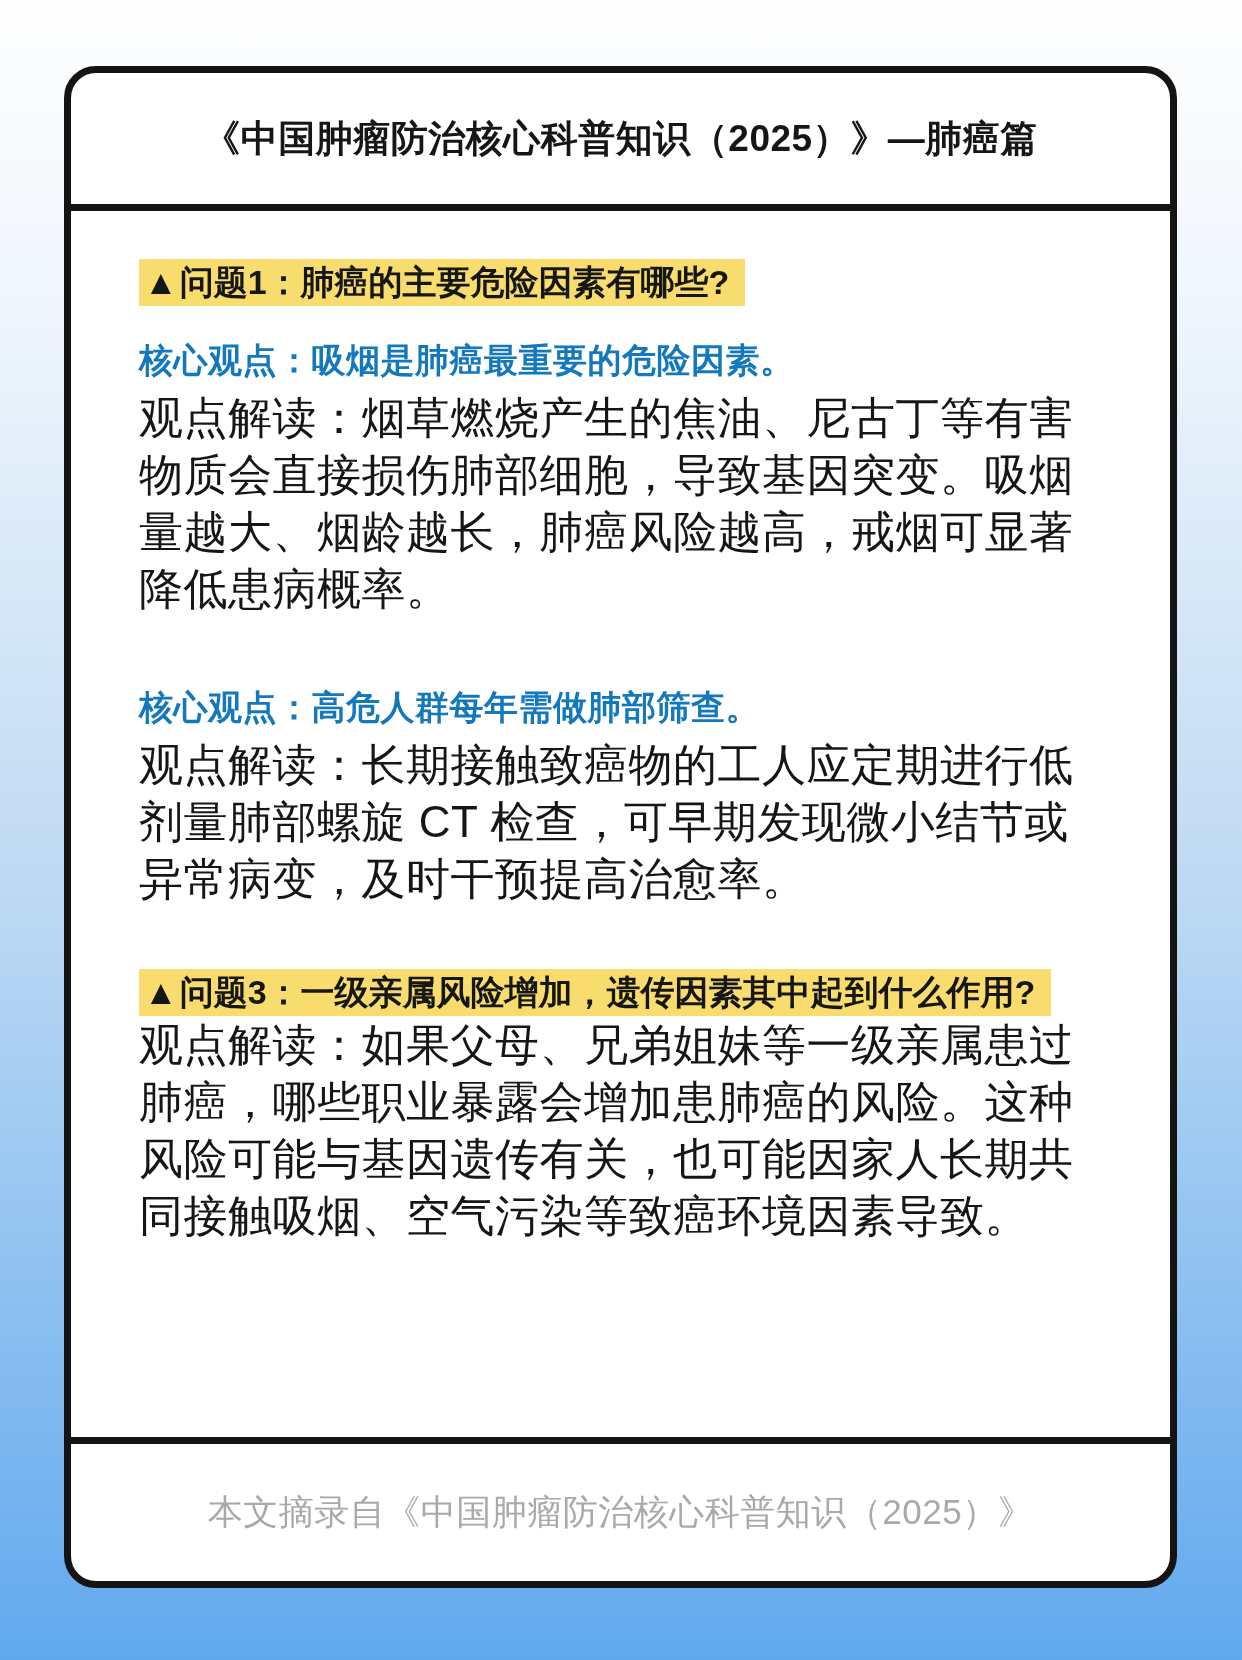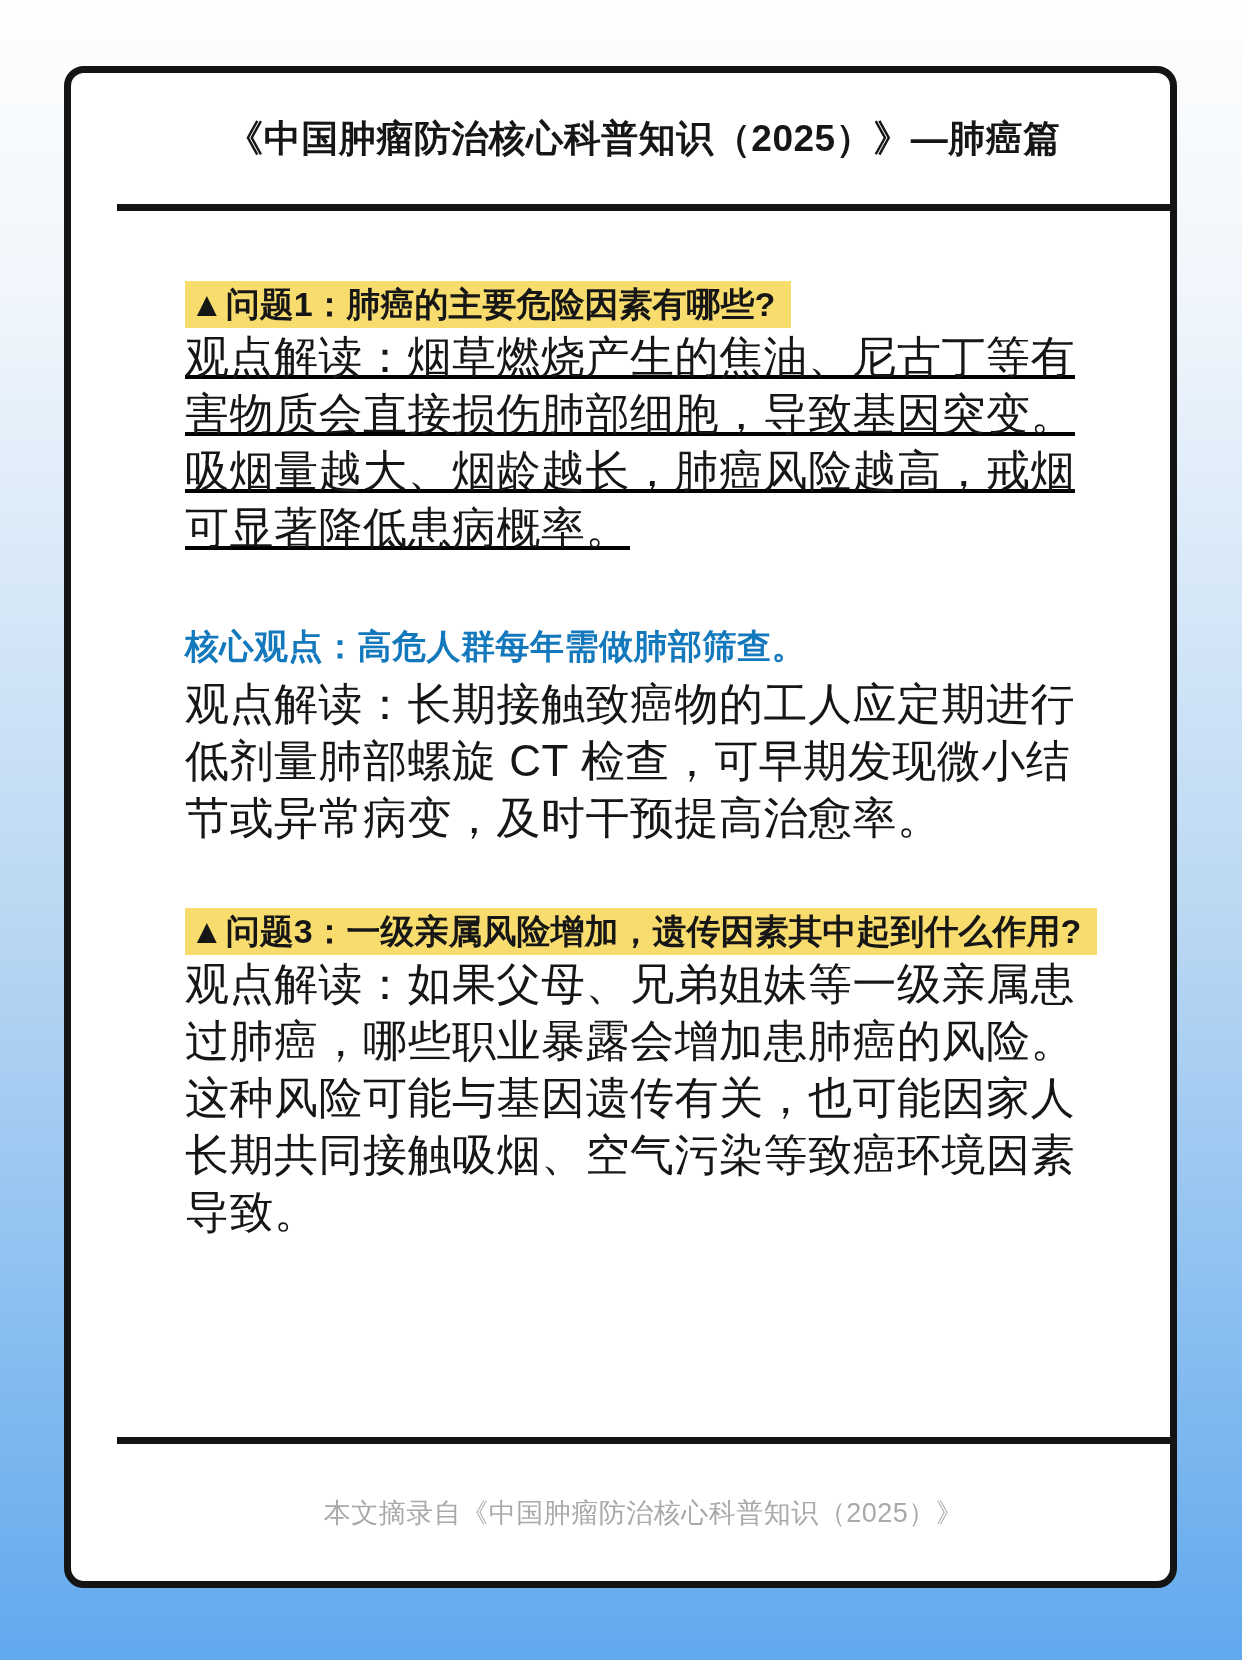--- a/index.html
+++ b/index.html
@@ -25,25 +25,24 @@
     position: relative;
   }
   .card {
     position: absolute;
     left: 64px;
     top: 66px;
     width: 1113px;
     height: 1522px;
     background: #ffffff;
     border: 7px solid var(--card-border);
-    border-radius: 20px;
+    border-radius: 32px;
     display: flex;
     flex-direction: column;
     overflow: hidden;
-    padding-left: 46px;
   }
   .card-header {
     height: 138px;
     flex: 0 0 138px;
     display: flex;
     align-items: center;
     justify-content: center;
     border-bottom: 7px solid var(--card-border);
   }
   .title {
@@ -52,21 +51,21 @@
     color: var(--text-black);
     letter-spacing: 0.5px;
     text-align: center;
   }
   .card-body {
     flex: 1 1 auto;
     padding: 0 62px 0 68px;
     overflow: hidden;
   }
   .qa { margin-top: 62px; }
-  .qa:first-child { margin-top: 70px; text-decoration: underline; }
+  .qa:first-child { margin-top: 48px; }
   .q-band {
     display: inline-block;
     background: var(--highlight-yellow);
     font-size: 34px;
     font-weight: bold;
     color: var(--text-black);
     line-height: 47px;
     padding: 0 16px 0 5px;
     white-space: nowrap;
   }
@@ -91,21 +90,21 @@
   }
   .card-footer {
     flex: 0 0 144px;
     height: 144px;
     border-top: 7px solid var(--card-border);
     display: flex;
     align-items: center;
     justify-content: center;
   }
   .source {
-    font-size: 27px;
+    font-size: 35px;
     color: var(--footer-gray);
     letter-spacing: 0.5px;
   }
 </style>
 </head>
 <body>
 
 <div class="card">
 
   <header class="card-header">
@@ -113,20 +112,21 @@
   </header>
 
   <main class="card-body">
 
     <section class="qa">
       <div>
         <span class="q-band">
           <span class="tri">▲</span><span>问题1：肺癌的主要危险因素有哪些?</span>
         </span>
       </div>
+      <p class="core">核心观点：吸烟是肺癌最重要的危险因素。</p>
       <p class="interp">观点解读：烟草燃烧产生的焦油、尼古丁等有害物质会直接损伤肺部细胞，导致基因突变。吸烟量越大、烟龄越长，肺癌风险越高，戒烟可显著降低患病概率。</p>
     </section>
 
     <section class="qa">
       <p class="core">核心观点：高危人群每年需做肺部筛查。</p>
       <p class="interp">观点解读：长期接触致癌物的工人应定期进行低剂量肺部螺旋 CT 检查，可早期发现微小结节或异常病变，及时干预提高治愈率。</p>
     </section>
 
     <section class="qa">
       <div>

